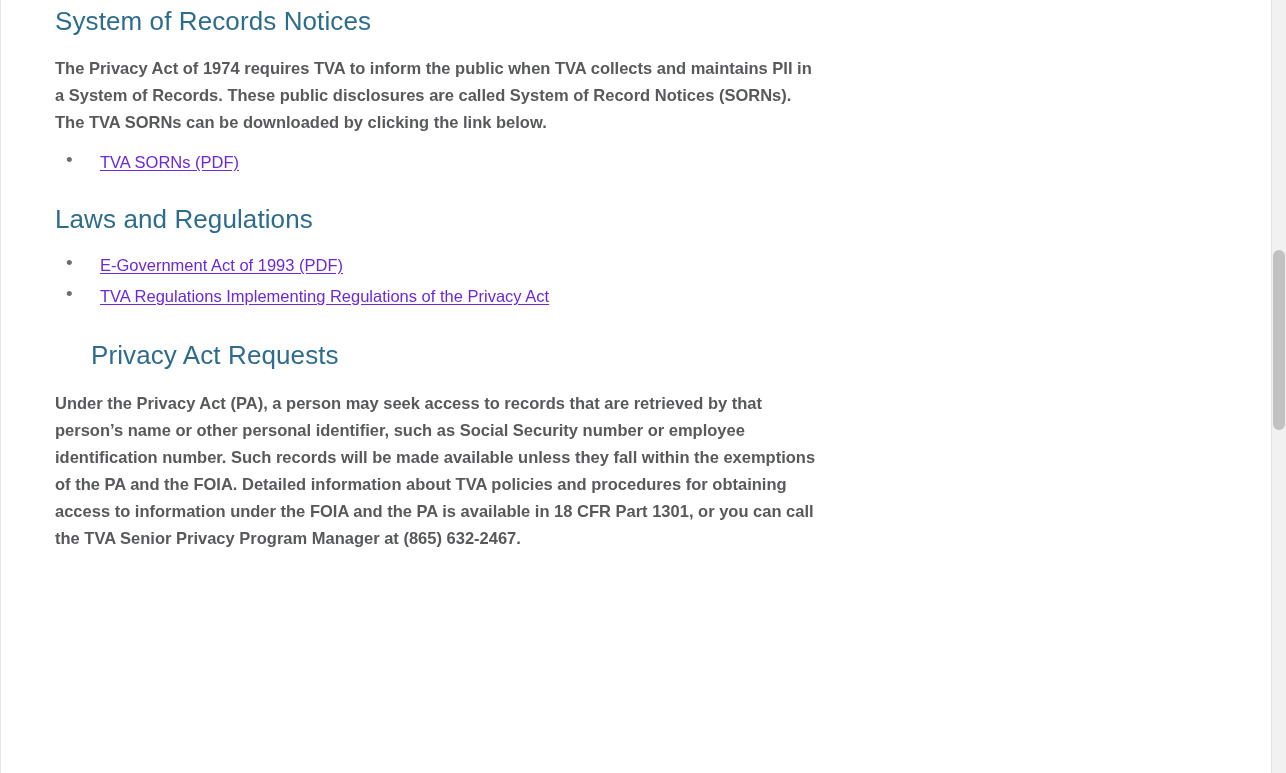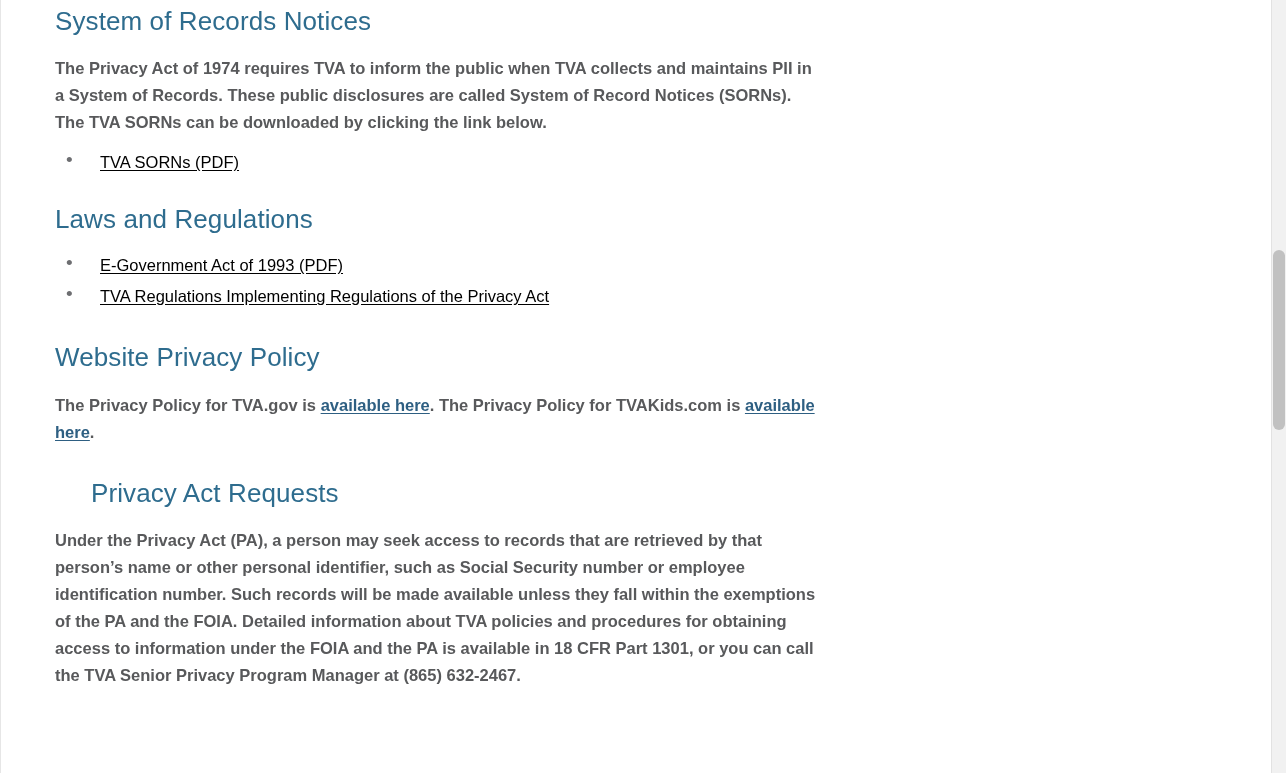--- a/index.html
+++ b/index.html
@@ -61,21 +61,21 @@
   ul.link-list li::before {
     content: "•";
     position: absolute;
     left: 11px;
     top: -2px;
     color: #6d6e71;
     font-size: 19px;
     line-height: 24px;
   }
   a.doc-link {
-    color: #000000;
+    color: #6d28d9;
     text-decoration: underline;
     text-underline-offset: 2px;
     font-size: 16.5px;
   }
   a.inline-link {
     color: #2e5f82;
     text-decoration: underline;
     text-underline-offset: 2px;
   }
   .sec-sorn { margin-bottom: 6px; }
@@ -137,24 +137,20 @@
       <ul class="link-list">
         <li>
           <a class="doc-link" href="#">E-Government Act of 1993 (PDF)</a>
         </li>
         <li>
           <a class="doc-link" href="#">TVA Regulations Implementing Regulations of the Privacy Act</a>
         </li>
       </ul>
     </section>
 
-    <section class="sec-website">
-      <h2 class="section-title">Website Privacy Policy</h2>
-      <p class="body-text"><span>The Privacy Policy for TVA.gov is </span><a class="inline-link" href="#">available here</a><span>. The Privacy Policy for TVAKids.com is </span><a class="inline-link" href="#">available here</a><span>.</span></p>
-    </section>
 
     <section class="sec-par">
       <h2 class="section-title">Privacy Act Requests</h2>
       <p class="body-text">Under the Privacy Act (PA), a person may seek access to records that are retrieved by that person’s name or other personal identifier, such as Social Security number or employee identification number. Such records will be made available unless they fall within the exemptions of the PA and the FOIA. Detailed information about TVA policies and procedures for obtaining access to information under the FOIA and the PA is available in 18 CFR Part 1301, or you can call the TVA Senior Privacy Program Manager at (865) 632-2467.</p>
     </section>
 
   </div>
 
   <div class="scrollbar-track">
     <div class="scrollbar-thumb"></div>

